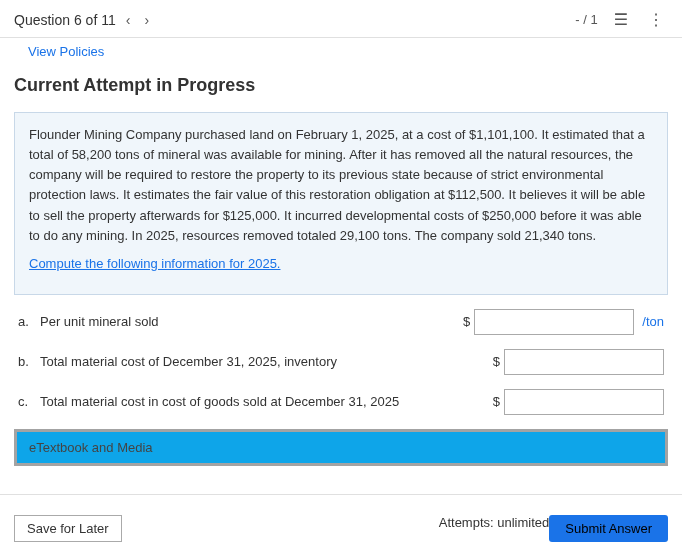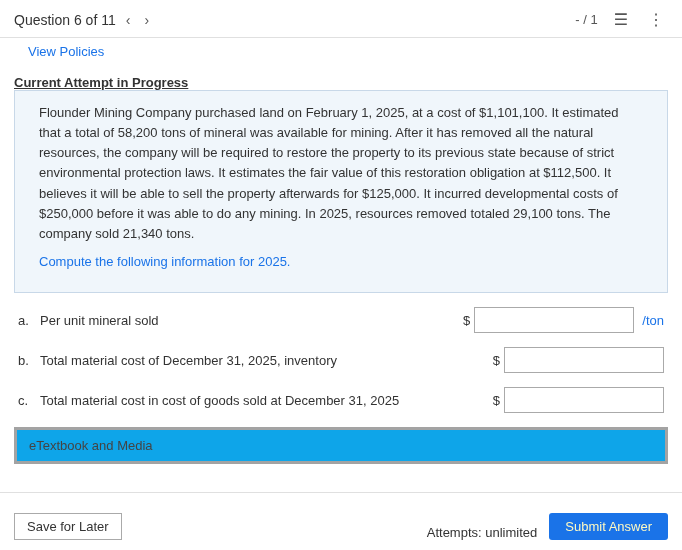--- a/index.html
+++ b/index.html
@@ -63,39 +63,39 @@
       font-size: 13px;
       cursor: pointer;
       text-decoration: none;
     }
     .content-area {
       padding: 10px 14px 14px 14px;
       flex: 1;
     }
     .attempt-label {
       font-weight: bold;
-      font-size: 13px;
-      margin-bottom: 0;
-      text-decoration: underline;
+      font-size: 18px;
+      margin-bottom: 16px;
     }
     .question-box {
       border: 1px solid #c8d8e8;
       background: #f0f6fb;
-      padding: 12px 24px;
+      padding: 12px 14px;
       margin-bottom: 14px;
       font-size: 13px;
       line-height: 1.55;
       color: #333;
     }
     .question-box p {
       margin-bottom: 8px;
     }
     .question-box .compute-text {
       color: #1a73e8;
       font-weight: 500;
+      text-decoration: underline;
     }
     .answer-section {
       padding: 0 4px;
     }
     .answer-row {
       display: flex;
       align-items: center;
       margin-bottom: 14px;
     }
     .row-letter {
@@ -146,30 +146,29 @@
     .save-later-btn {
       border: 1px solid #aaa;
       background: #fff;
       padding: 5px 12px;
       font-size: 13px;
       cursor: pointer;
       color: #333;
     }
     .bottom-right {
       display: flex;
-      align-items: flex-end;
-      gap: 12px;
+      align-items: flex-start;
     }
     .attempts-text {
       font-size: 13px;
       color: #333;
     }
     .submit-btn {
       background: #1a73e8;
-      color: #fef9c3;
+      color: #000000;
       border: none;
       padding: 6px 16px;
       font-size: 13px;
       cursor: pointer;
       border-radius: 3px;
     }
   </style>
 </head>
 <body>
 

